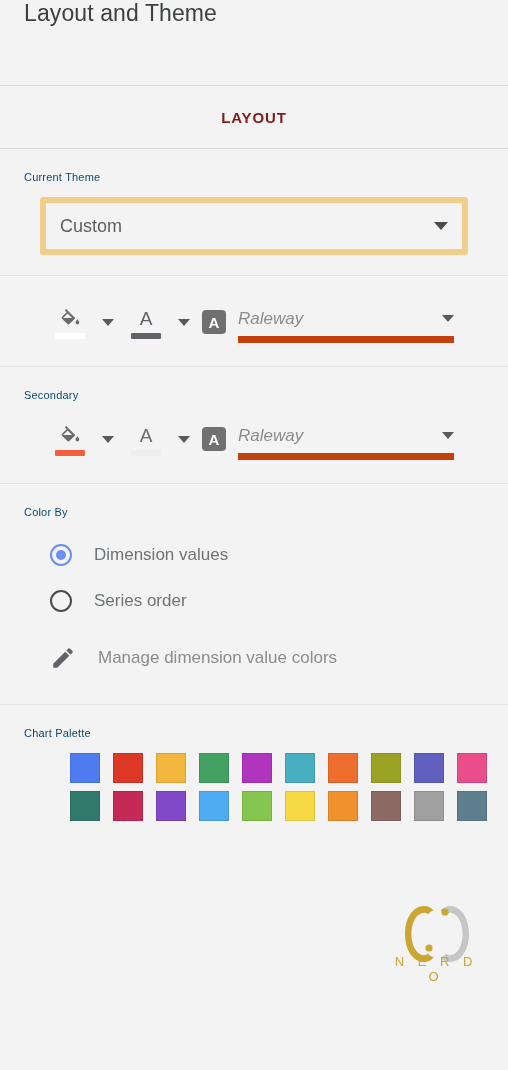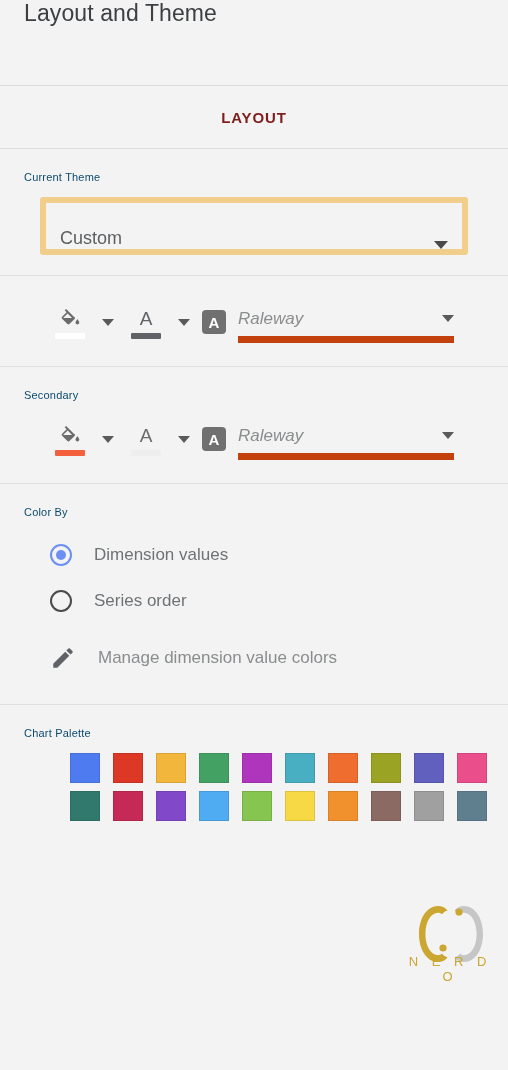--- a/index.html
+++ b/index.html
@@ -83,21 +83,21 @@
     margin: 0 16px 0 16px;
     border: 6px solid #f2ce8c;
     border-radius: 3px;
     background: #f2ce8c;
     box-sizing: border-box;
   }
   .theme-select {
     background: #f3f3f3;
     height: 46px;
     display: flex;
-    align-items: flex-end;
+    align-items: center;
     padding: 0 14px 0 14px;
     box-sizing: border-box;
     cursor: pointer;
     gap: 28px;
   }
   .theme-select-value {
     flex: 1;
     font-size: 18px;
     color: #5c5f61;
   }
@@ -234,21 +234,21 @@
     width: 30px;
     height: 30px;
     border: 1px solid rgba(0,0,0,.10);
     box-sizing: border-box;
     cursor: pointer;
   }
 
   
   .watermark {
     position: absolute;
-    right: 6px;
+    right: 20px;
     top: 898px;
     width: 104px;
     height: 92px;
     pointer-events: none;
     opacity: .95;
   }
   .wm-text {
     position: absolute;
     left: 0; right: 0;
     bottom: 6px;

